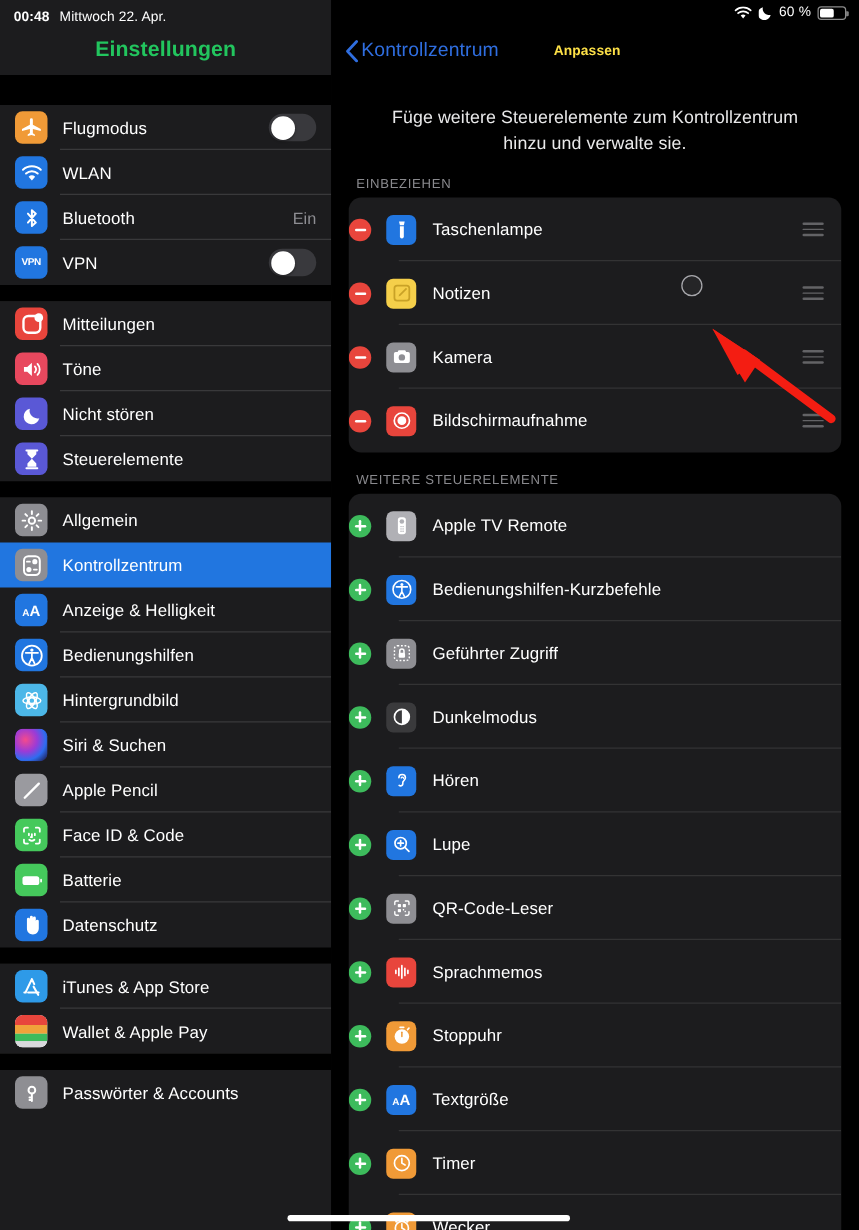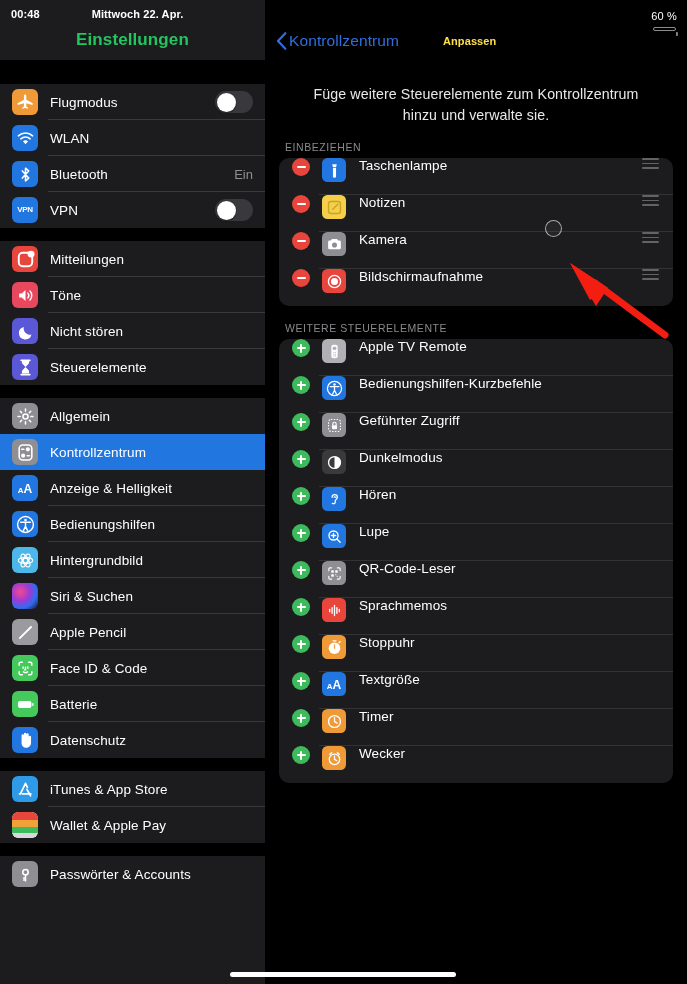--- a/index.html
+++ b/index.html
@@ -14,24 +14,24 @@
 
   
   .statusbar {
     position: absolute; top: 0; left: 0; width: 687px; height: 20px;
     display: flex; align-items: flex-end; z-index: 40;
     color: #fff; font-size: 11px; pointer-events: none;
   }
   .status-left { display:flex; align-items:center; gap:8px; padding-left: 11px; }
   .status-right {
     position:absolute; right: 10px; top: 0; height: 20px;
-    display:flex; align-items:center; gap:5px;flex-direction:column;
+    display:flex; align-items:center; gap:5px;
   }
   .status-time { font-weight: 600; letter-spacing: .1px; }
-  .status-date { font-weight: 700; letter-spacing: .1px; margin-left: 44px; }
+  .status-date { font-weight: 400; letter-spacing: .1px; }
   .pct { font-size: 11px; font-weight: 400; letter-spacing:.2px; }
   .batt {
     position: relative; width: 23px; height: 11px;
     border: 1px solid rgba(255,255,255,.55); border-radius: 3px; padding: 1px;
   }
   .batt::after {
     content:""; position:absolute; right:-3px; top:3.5px; width:2px; height:4px;
     background: rgba(255,255,255,.5); border-radius: 0 1px 1px 0;
   }
   .batt i { display:block; height:100%; width:60%; background:#fff; border-radius:1.5px; }
@@ -102,22 +102,21 @@
     color: #e9e9ea; font-size: 14.2px; line-height: 1.45; letter-spacing: .1px;
   }
   .sec-hdr {
     padding: 16px 0 5px 20px;
     color: #8a8a8e; font-size: 10.5px; letter-spacing: .55px;
   }
   .card {
     margin: 0 14px; background: #1c1c1e; border-radius: 10px; overflow: hidden;
   }
   .crow {
-    height: 37px; display: flex; align-items: flex-start; position: relative;
-    padding-left: 13px;
+    height: 51px; display: flex; align-items: center; position: relative;
   }
   .crow-sep {
     position: absolute; left: 40px; right: 0; bottom: 0; height: 1px;
     background: rgba(255,255,255,.1);
   }
   .act {
     width: 18px; height: 18px; border-radius: 50%; flex: none;
     display:flex; align-items:center; justify-content:center;
   }
   .act.minus { background: #e8453c; }

